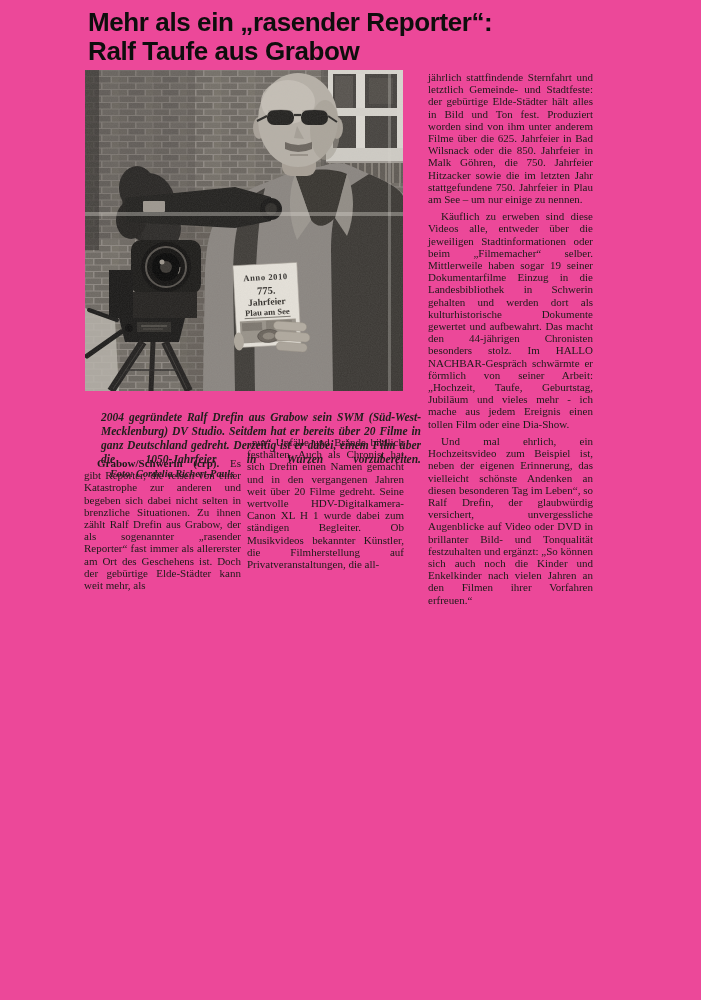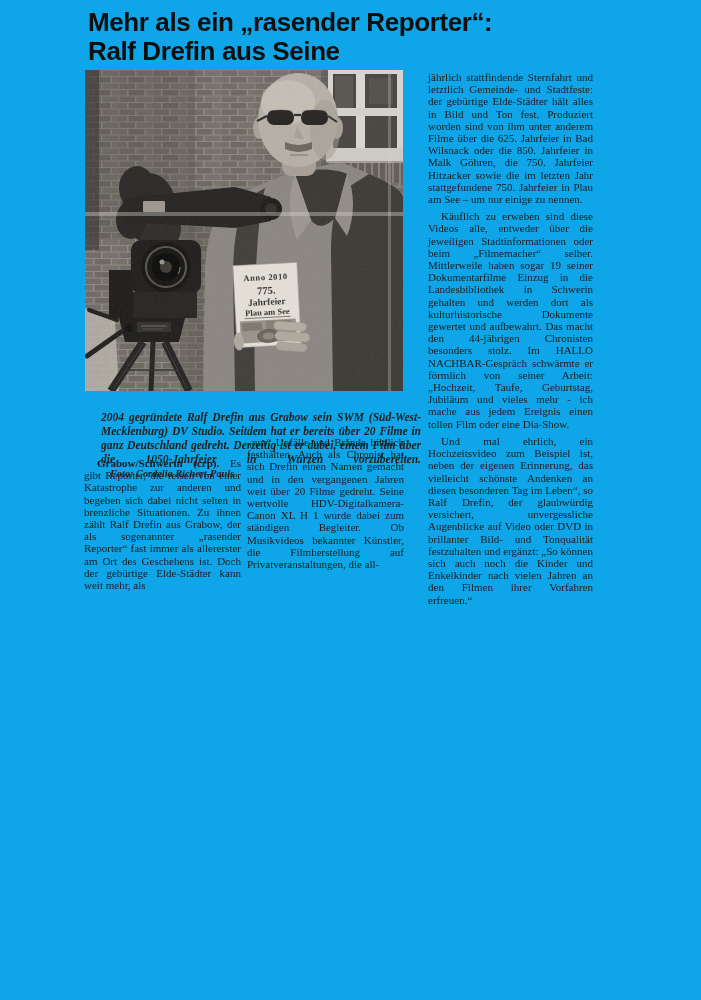--- a/index.html
+++ b/index.html
@@ -1,18 +1,18 @@
 <!DOCTYPE html>
 <html><head>
 <meta charset="utf-8">
 <style>
   html,body{margin:0;padding:0;background:#e9e8e4;}
   .page{
     position:relative; width:701px; height:1000px; margin:0 auto;
-    background:#0ea5e9;
+    background:#ec4899;
     font-family:"Liberation Serif", serif;
     overflow:hidden;
   }
   .headline{
     position:absolute; left:88px; top:8px; width:560px; margin:0;
     font-family:"Liberation Sans", sans-serif; font-weight:bold;
     font-size:26px; line-height:29px; letter-spacing:-0.4px; color:#0e0e0d;
   }
   .headline span{display:block;}
   .photo{
@@ -37,21 +37,21 @@
   .p-indent{text-indent:13px;}
   .lead{font-weight:bold;}
 </style>
 </head>
 <body>
 
 <div class="page">
 
   <h1 class="headline">
     <span>Mehr als ein „rasender Reporter“:</span>
-    <span>Ralf Drefin aus Seine</span>
+    <span>Ralf Taufe aus Grabow</span>
   </h1>
 
   <figure class="photo">
     <svg viewBox="0 0 318 321" xmlns="http://www.w3.org/2000/svg">
       <defs>
         <pattern id="brick" width="34" height="13" patternUnits="userSpaceOnUse">
           <rect width="34" height="13" fill="#8d8781"></rect>
           <rect x="0.5" y="0.5" width="15.5" height="5.5" fill="#6d6862"></rect>
           <rect x="17.5" y="0.5" width="16" height="5.5" fill="#746f68"></rect>
           <rect x="-8" y="7" width="16" height="5.5" fill="#716c65"></rect>

